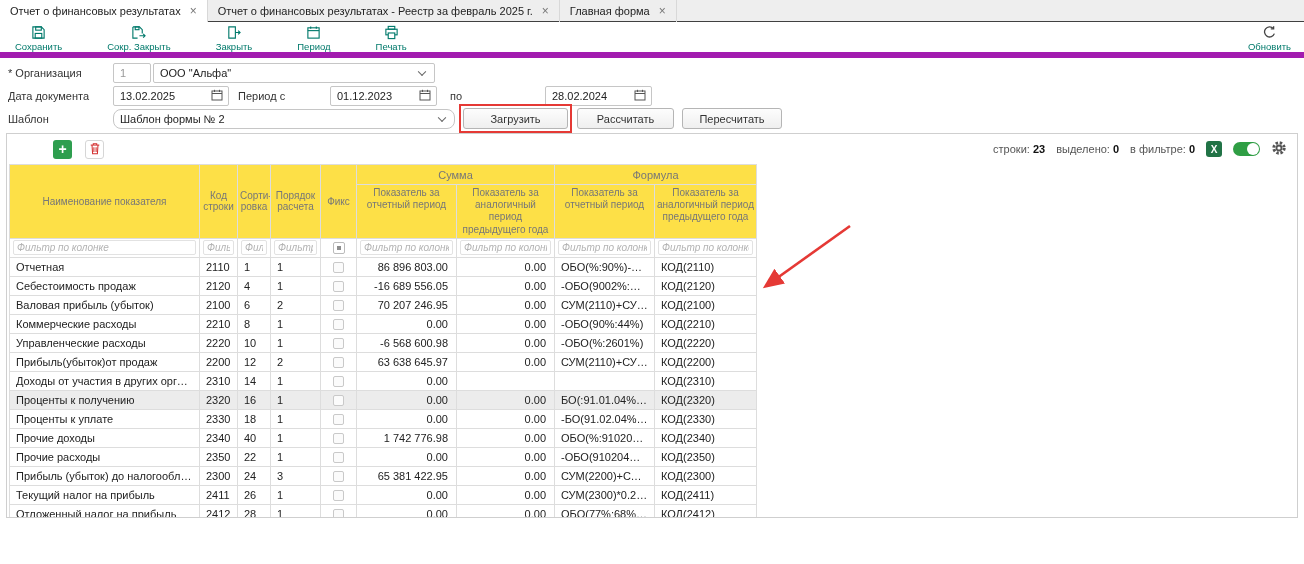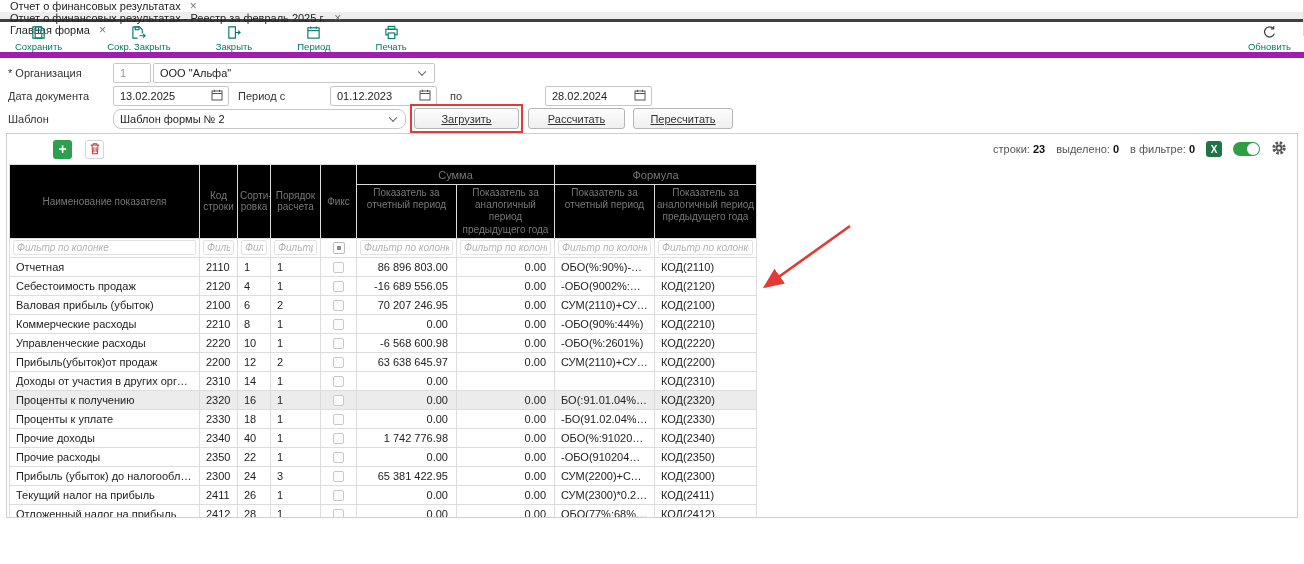--- a/index.html
+++ b/index.html
@@ -1,21 +1,21 @@
 <!DOCTYPE html>
 <html><head>
 <meta charset="utf-8">
 <style>
   * { box-sizing: border-box; margin: 0; padding: 0; }
   html,body { width:1304px; height:564px; overflow:hidden; background:#fff;
     font-family:"Liberation Sans", sans-serif; font-size:11px; color:#222; }
   .app { position:relative; width:1304px; height:564px; }
 
   
-  .tabbar { display:flex; height:22px; background:#eeeeee; border-bottom:3px solid #404040;flex-direction:column; }
+  .tabbar { display:flex; height:22px; background:#eeeeee; border-bottom:1px solid #404040; }
   .wtab { display:flex; align-items:center; gap:9px; padding:0 10px; height:22px;
     border-right:1px solid #d8d8d8; font-size:11px; color:#222; cursor:default; }
   .wtab.active { background:#fff; }
   .wtab .x { color:#777; font-size:12px; line-height:1; }
 
   
   .toolbar { position:relative; height:36px; border-bottom:6px solid #a21caf;
     display:flex; align-items:flex-start; padding:2px 8px;gap:31px; }
   .tbtn { display:flex; flex-direction:column; align-items:center; gap:1px;
     padding:1px 7px; cursor:pointer; }
@@ -32,21 +32,21 @@
     position:relative; white-space:nowrap; overflow:hidden; }
   .fcombo { padding-right:20px; cursor:pointer; }
   .chev { position:absolute; right:9px; top:50%; width:6px; height:6px;
     border-right:1.2px solid #666; border-bottom:1.2px solid #666;
     transform:translateY(-70%) rotate(45deg); }
   .fdate { justify-content:space-between; padding-right:5px; cursor:text; }
   .muted { color:#999; }
   .inlabel { font-size:11px; color:#333; }
   .btn { height:21px; border:1px solid #b5b5b5; border-radius:3px;
     background:linear-gradient(#fdfdfd,#efefef); font-size:11px; color:#333;
-    font-family:inherit; cursor:pointer; position:relative;text-decoration:underline; }
+    font-family:inherit; cursor:pointer; position:relative; }
   .hl-red { position:absolute; inset:-5px; border:2px solid #e53935; pointer-events:none; }
 
   
   .vtabs { display:flex; padding-left:6px; height:21px; align-items:flex-end; }
   .vtab { padding:3px 12px 3px 12px; font-size:11px; color:#333; cursor:pointer;
     border:1px solid transparent; border-bottom:none; position:relative; }
   .vtab.active { background:#fff; border-color:#cfcfcf; z-index:2; margin-bottom:-1px;
     padding-bottom:4px; }
   .panel { margin:0 6px; border:1px solid #cfcfcf; height:385px; background:#fff;
     overflow:hidden; position:relative; z-index:1; }
@@ -68,21 +68,21 @@
   .toggle { width:27px; height:14px; border-radius:8px; background:#2f9e44; position:relative;
     cursor:pointer; }
   .toggle .knob { position:absolute; right:1px; top:1px; width:12px; height:12px;
     border-radius:50%; background:#fff; }
   .gear { cursor:pointer; display:flex; }
 
   
   .tablewrap { padding-left:2px; }
   table { border-collapse:collapse; table-layout:fixed; width:747px; font-size:11px; }
   th, td { border:1px solid #ddd; overflow:hidden; }
-  th { font-weight:400; color:#777; text-align:center; background:#000000; }
+  th { font-weight:400; color:#777; text-align:center; background:#fde047; }
   .group-th { height:20px; font-size:11px; }
   .side-th { font-size:10px; padding:2px; }
   .sub-th { height:40px; font-size:10px; line-height:1.22; padding:2px 2px;
     vertical-align:top; }
   .filter-row td { height:19px; padding:1px 3px; background:#fff; }
   .filter-row input { width:100%; height:15px; border:1px solid #e2e2e2; border-radius:2px;
     font-size:10px; padding:0 3px; font-family:inherit; color:#333; }
   .filter-row input::placeholder { font-style:italic; color:#b3b3b3; }
   .fixfilter { width:12px; height:12px; border:1px solid #bbb; border-radius:2px;
     background:#fff; position:relative; display:inline-block; vertical-align:middle; }
@@ -225,21 +225,21 @@
             <rect x="1" y="2" width="10" height="9"></rect>
               <line x1="1" y1="4.5" x2="11" y2="4.5"></line>
             <line x1="3.5" y1="0.8" x2="3.5" y2="3"></line>
               <line x1="8.5" y1="0.8" x2="8.5" y2="3"></line>
           </svg>
         </span>
       </div>
     </div>
     <div class="frow">
       <span class="flabel">Шаблон</span>
-      <div class="fcombo" style="width:293px;border-radius:8px;">
+      <div class="fcombo" style="width:342px;border-radius:8px;">
         <span>Шаблон формы № 2</span>
         <span class="chev"></span>
       </div>
       <button class="btn" style="width:105px; margin-left:8px;">
         <span>Загрузить</span>
         <span class="hl-red"></span>
       </button>
       <button class="btn" style="width:97px; margin-left:9px;">
         <span>Рассчитать</span>
       </button>

